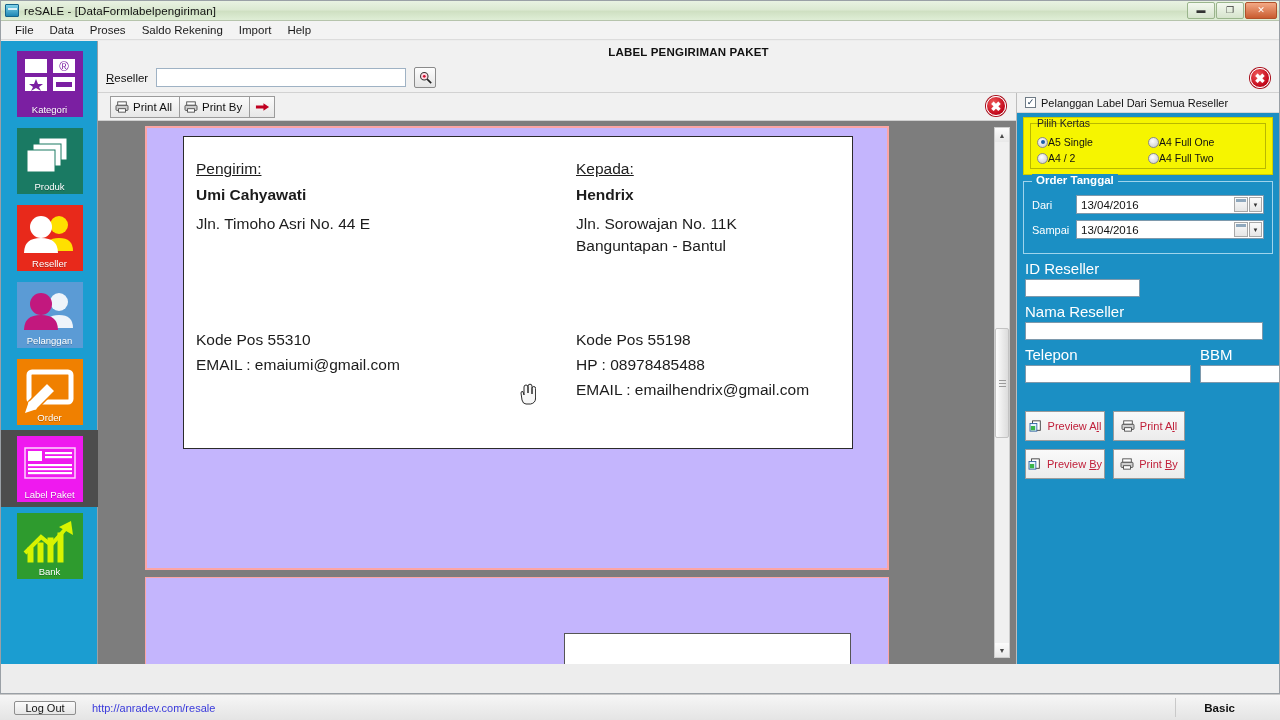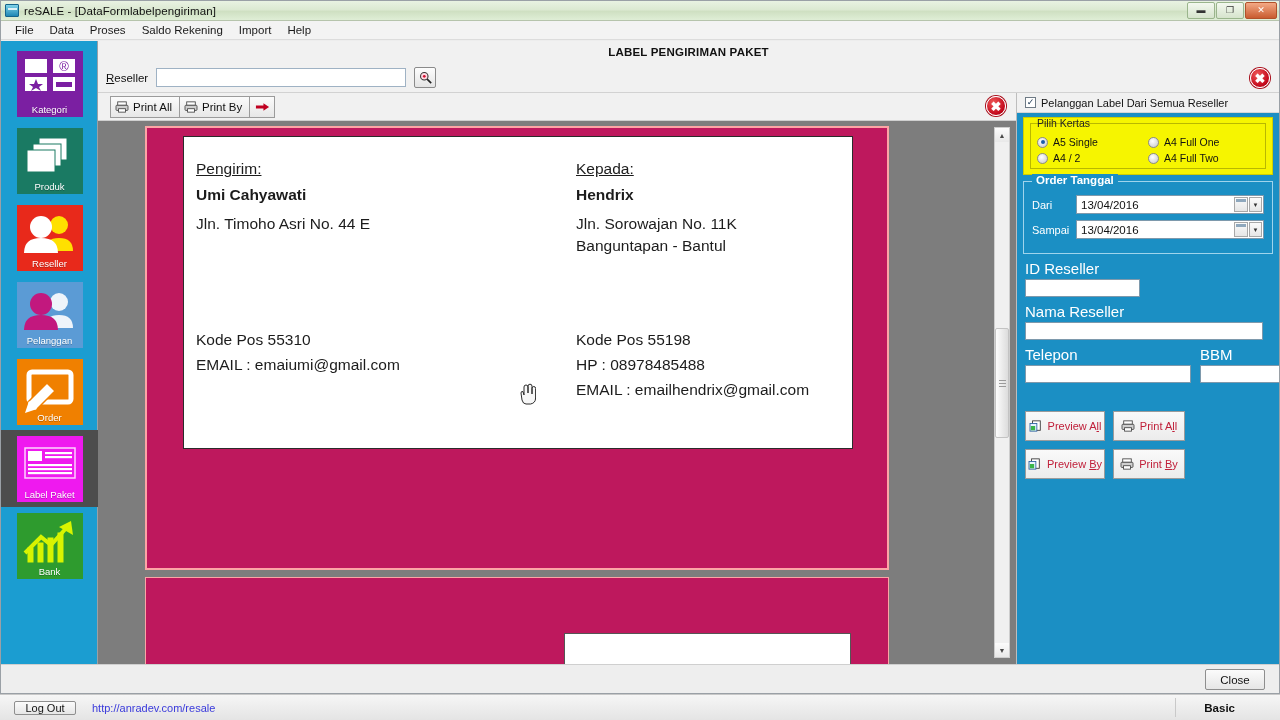--- a/index.html
+++ b/index.html
@@ -158,21 +158,21 @@
     font-size:11.5px; color:#111; margin-right:-1px;
   }
   .tbtn.sq{ width:26px; justify-content:center; padding:0; }
 
   .canvas{
     position:absolute; left:0; top:28px; right:0; bottom:0;
     background:#7d7d7d; overflow:hidden;
   }
   .page{
     position:absolute; left:47px; width:744px;
-    background:#be185d; border:3px solid #fca5a5;
+    background:#c4b5fd; border:3px solid #fca5a5;
   }
   .page.p1{ top:5px; height:444px; border-width:2px; }
   .page.p2{ top:456px; height:120px; border-width:1px; }
   .label-box{
     position:absolute; left:36px; top:8px; width:670px; height:313px;
     border:1px solid #2b2b2b; background:#fff;
   }
   .addr{
     position:absolute; top:20px; font-size:15.5px; color:#1c1c1c; line-height:24px;
   }
@@ -232,21 +232,21 @@
   }
   .gbox-title{
     position:absolute; top:-1px; left:10px; font-size:10.5px; color:#222;
     background:transparent; padding:0 3px;text-align:right;
   }
   .gbox-frame{
     border:1px solid #b9b800; border-top:1px solid #b9b800;
     padding:12px 6px 4px 6px; margin-top:2px;
   }
   .radio-grid{ display:grid; grid-template-columns:1fr 1fr; row-gap:4px; }
-  .radio-row{ display:flex; align-items:center; gap:5px; }
+  .radio-row{ display:flex; align-items:center; }
   .radio{
     width:11px;height:11px;border-radius:50%;
     background:radial-gradient(circle at 40% 35%,#ffffff,#d7d7d7 70%,#b9b9b9);
     border:1px solid #8a8a8a; position:relative; flex:0 0 auto;
   }
   .radio.on:after{
     content:""; position:absolute; left:2.5px; top:2.5px; width:4px;height:4px;
     border-radius:50%; background:#1a5da8;
   }
   .radio-lbl{ font-size:10.5px; color:#111; white-space:nowrap; }
@@ -685,23 +685,20 @@
                 <rect x="4" y="9" width="8" height="4" fill="#fff" stroke="#444"></rect>
               </svg>
               <span>Print <u>B</u>y</span>
             </div>
           </div>
 
         </div>
       </div>
     </div>
 
-    <div class="win-bottom">
-      <div class="close-btn">Close</div>
-    </div>
 
   </div>
 
   <div class="statusbar">
     <div class="logout">Log Out</div>
     <div class="url">http://anradev.com/resale</div>
     <div class="sb-sep"></div>
     <div class="basic">Basic</div>
   </div>
 

